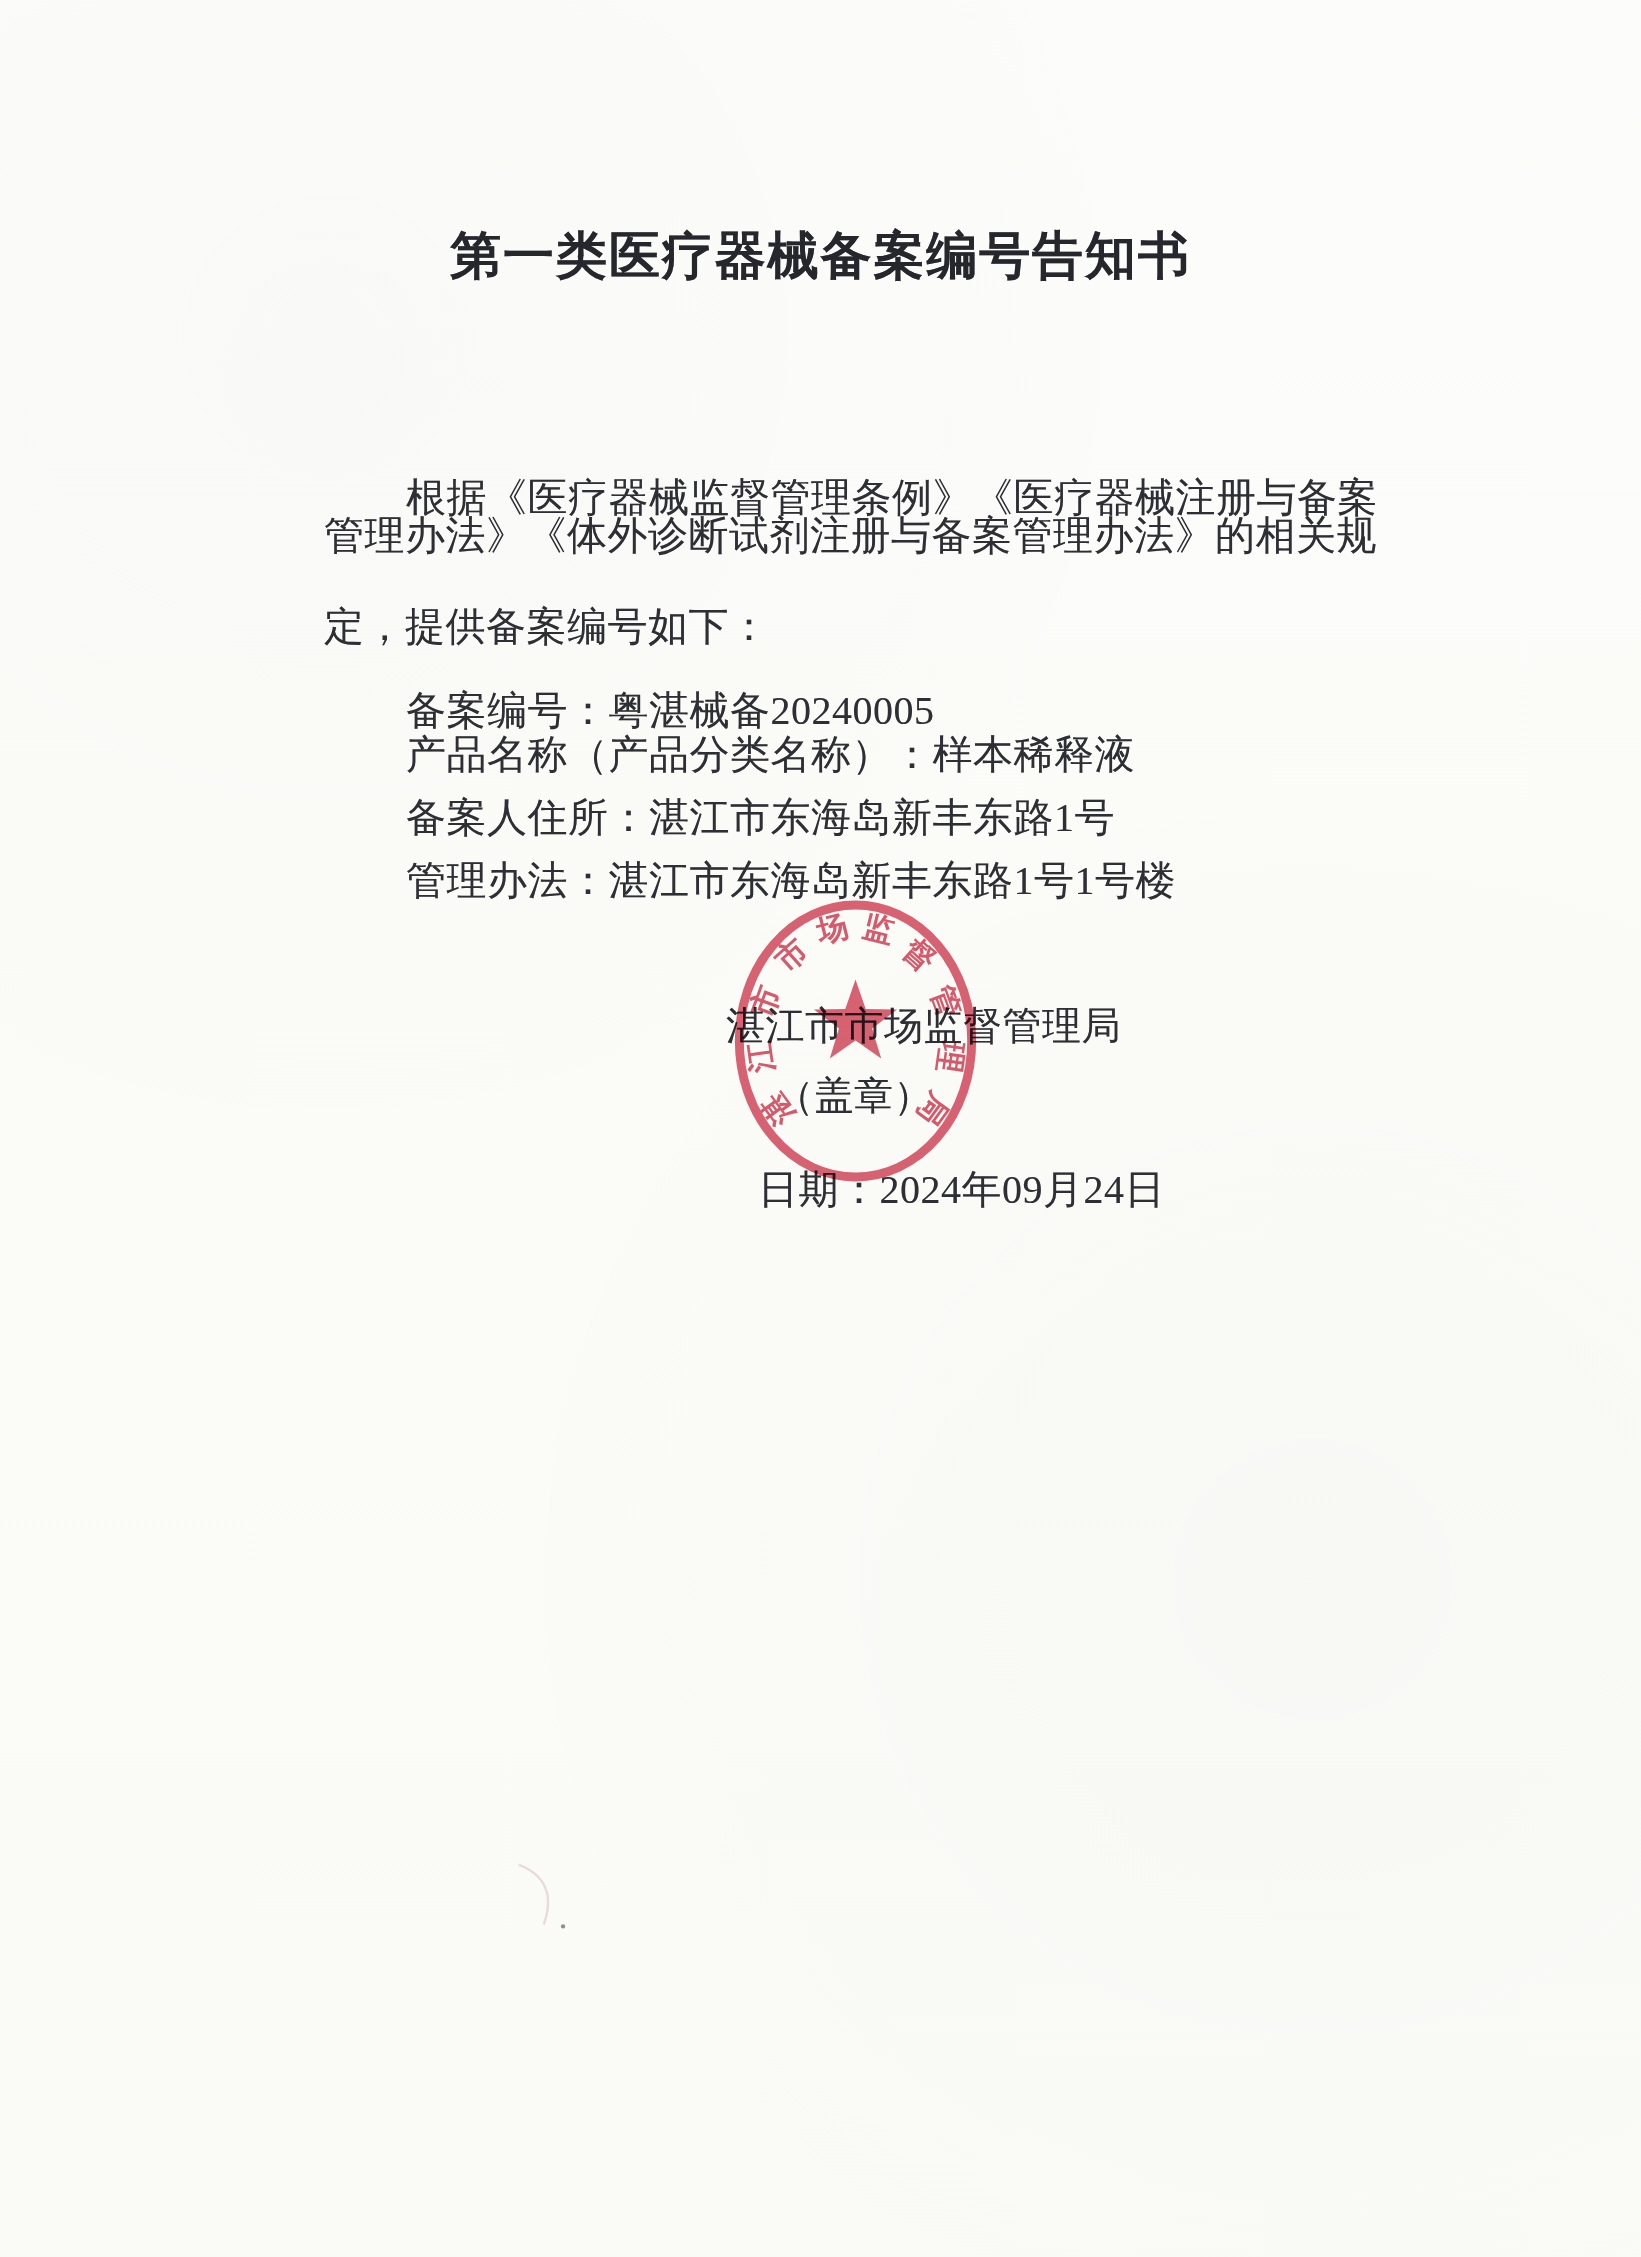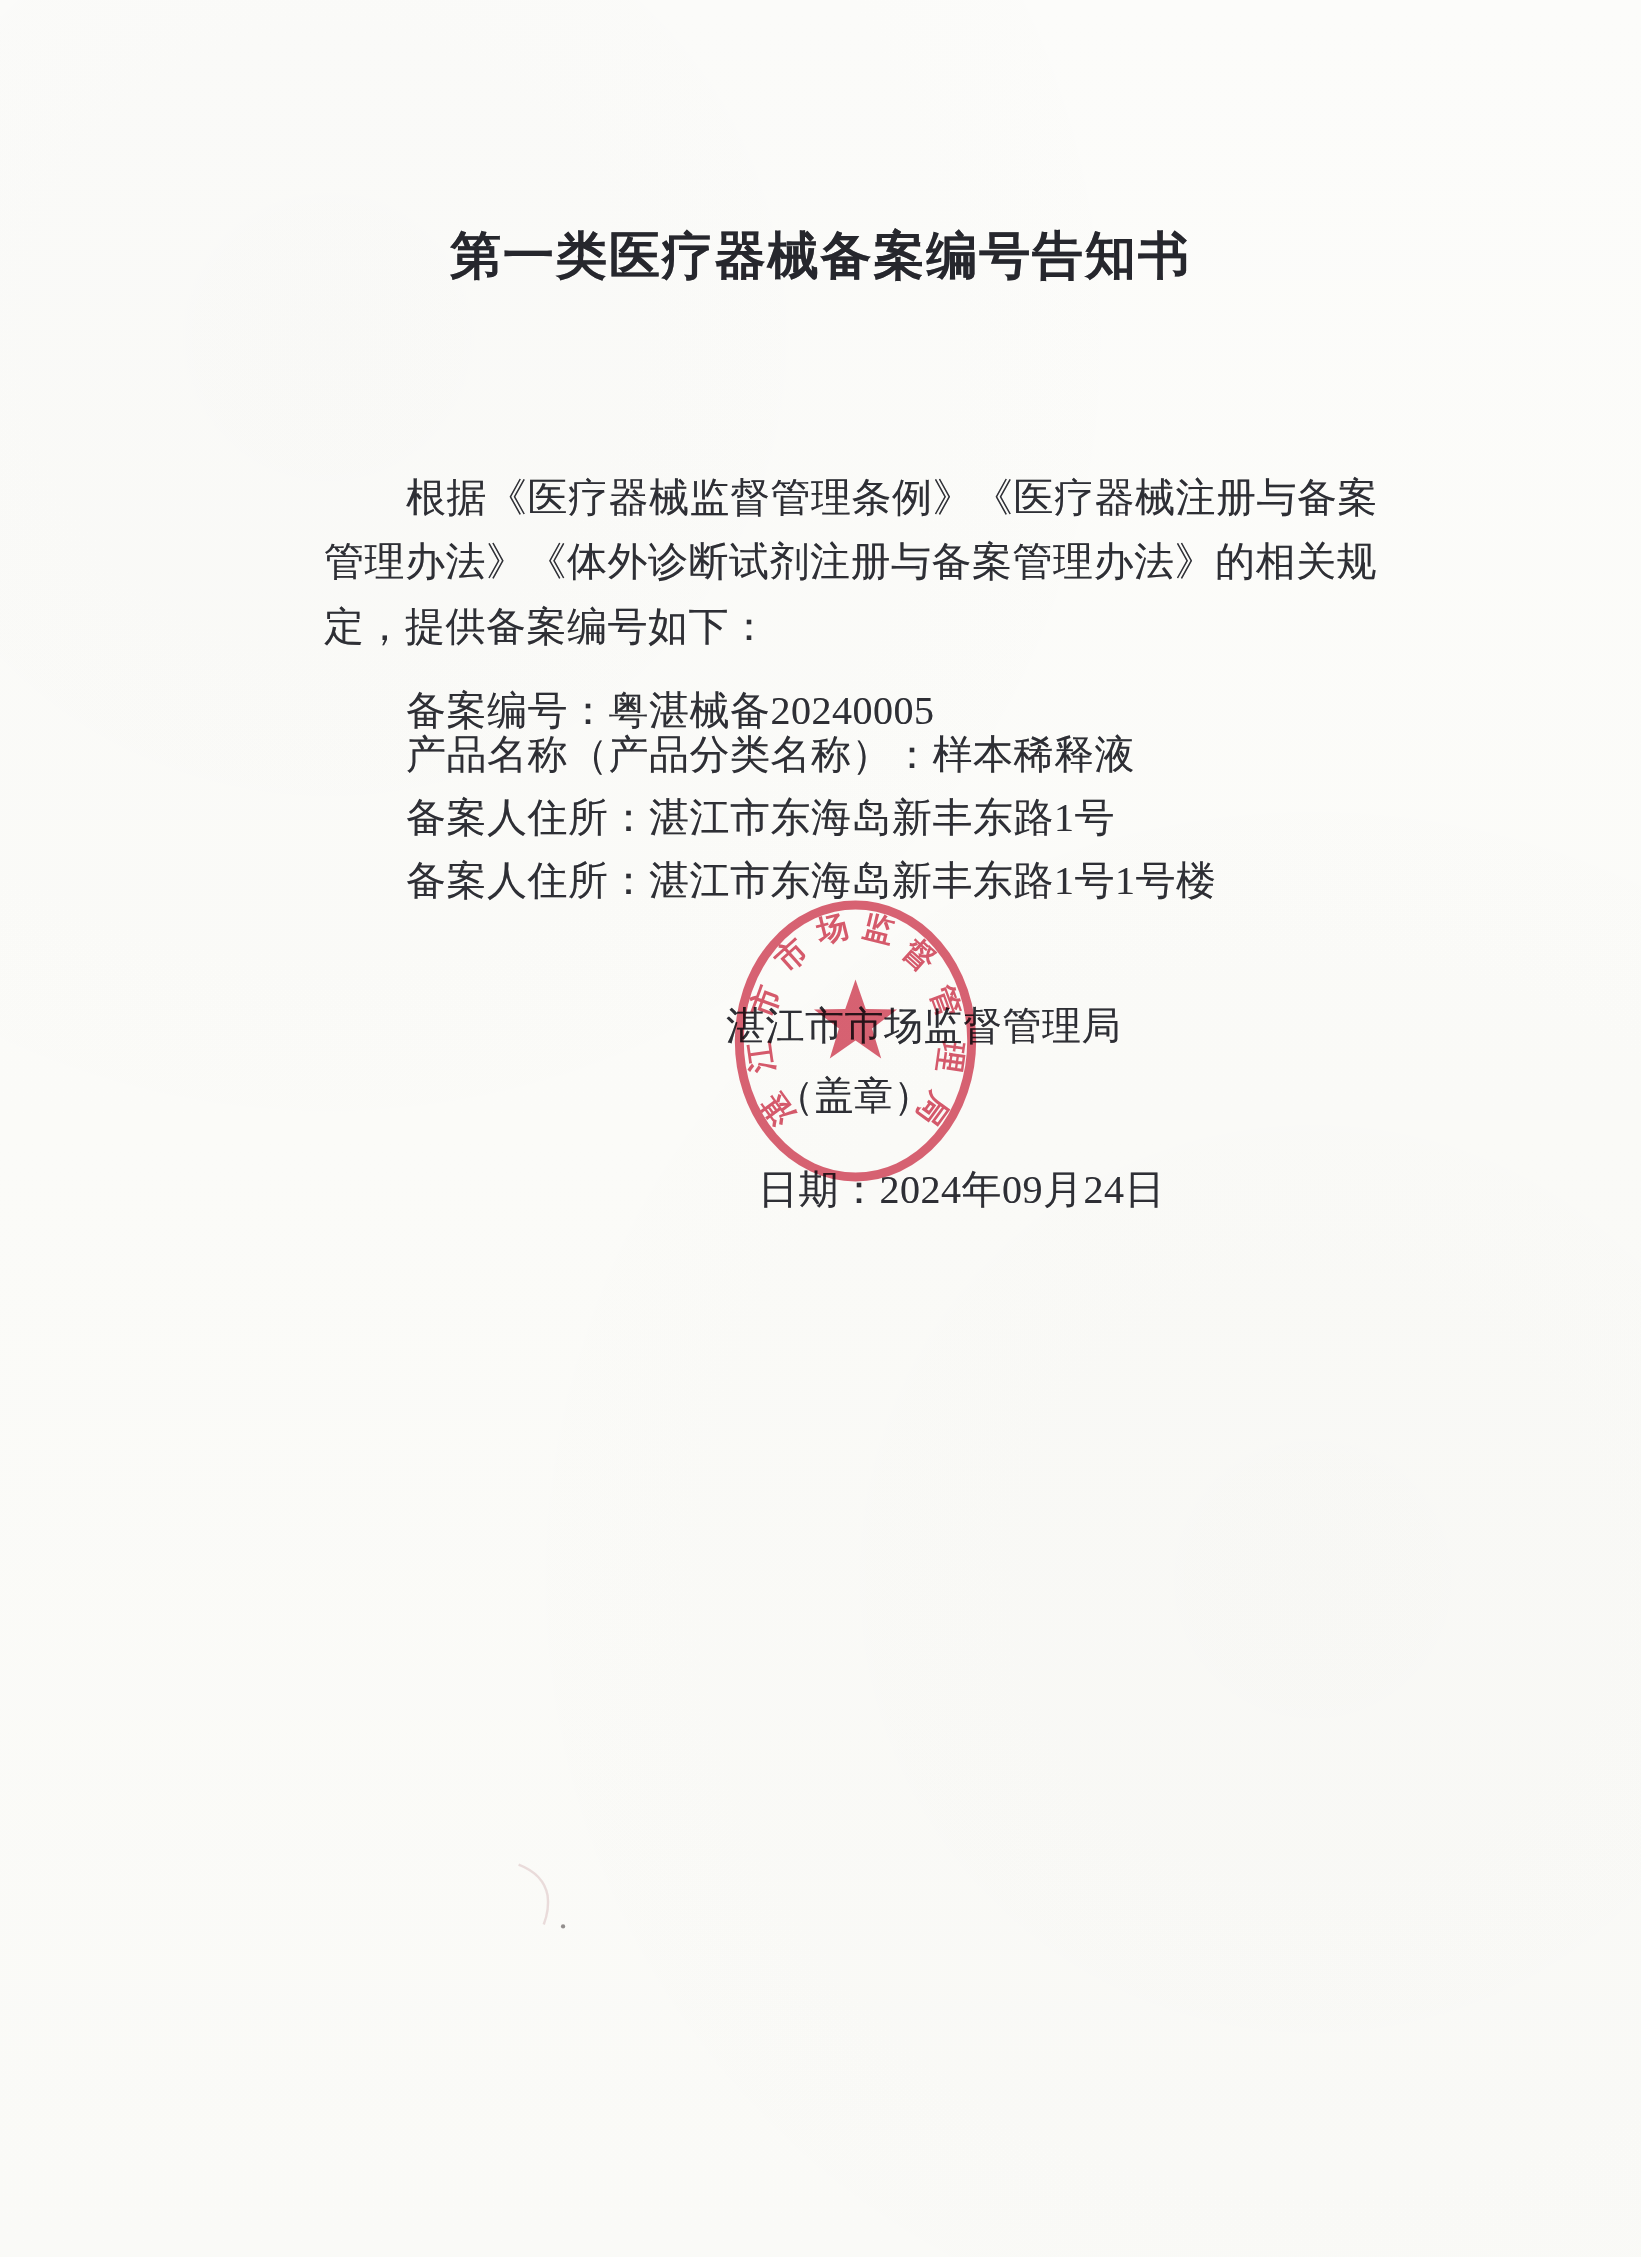--- a/index.html
+++ b/index.html
@@ -25,21 +25,21 @@
     color:#26272d;
     text-shadow:0 0 0.6px rgba(40,40,46,0.55);
   }
   .bodytext{
     font-size:40px;
     letter-spacing:0.5px;
     text-shadow:0 0 0.5px rgba(46,47,53,0.35);
   }
   .addressee{top:398px;left:323px;}
   .b1{top:470px;left:406px;}
-  .b2{top:534px;left:324px;}
+  .b2{top:508px;left:324px;}
   .b3{top:599px;left:324px;}
   .d1{top:683px;left:406px;text-align:right;}
   .d2{top:727px;left:406px;}
   .d3{top:790px;left:406px;}
   .d4{top:853px;left:406px;}
   .sig-org{top:999px;left:726px;font-size:39px;}
   .sig-note{top:1069px;left:854px;transform:translateX(-50%);font-size:39px;}
   .sig-date{top:1162px;left:758px;font-size:40px;}
   .seal{
     position:absolute;
@@ -63,21 +63,21 @@
   <div class="abs title">第一类医疗器械备案编号告知书</div>
 
 
   <div class="abs bodytext b1">根据《医疗器械监督管理条例》《医疗器械注册与备案</div>
   <div class="abs bodytext b2">管理办法》《体外诊断试剂注册与备案管理办法》的相关规</div>
   <div class="abs bodytext b3">定，提供备案编号如下：</div>
 
   <div class="abs bodytext d1">备案编号：粤湛械备20240005</div>
   <div class="abs bodytext d2">产品名称（产品分类名称）：样本稀释液</div>
   <div class="abs bodytext d3">备案人住所：湛江市东海岛新丰东路1号</div>
-  <div class="abs bodytext d4">备案人住所：湛江市东海岛新丰东路1号1号楼</div>
+  <div class="abs bodytext d4">管理办法：湛江市东海岛新丰东路1号1号楼</div>
 
   <div class="abs bodytext sig-org">湛江市市场监督管理局</div>
   <div class="abs bodytext sig-note">（盖章）</div>
   <div class="abs bodytext sig-date">日期：2024年09月24日</div>
 
   <svg class="seal" viewBox="0 0 250 290">
     <g stroke="#d5495e" fill="none">
       <ellipse cx="125" cy="145" rx="117" ry="137" stroke-width="9" opacity="0.95"></ellipse>
     </g>
     <polygon points="125,83 135.3,112.8 166.8,113.4 141.7,132.4 150.9,162.6 125,144.6 99.1,162.6 108.3,132.4 83.2,113.4 114.7,112.8" fill="#d5495e" opacity="0.95"></polygon>

